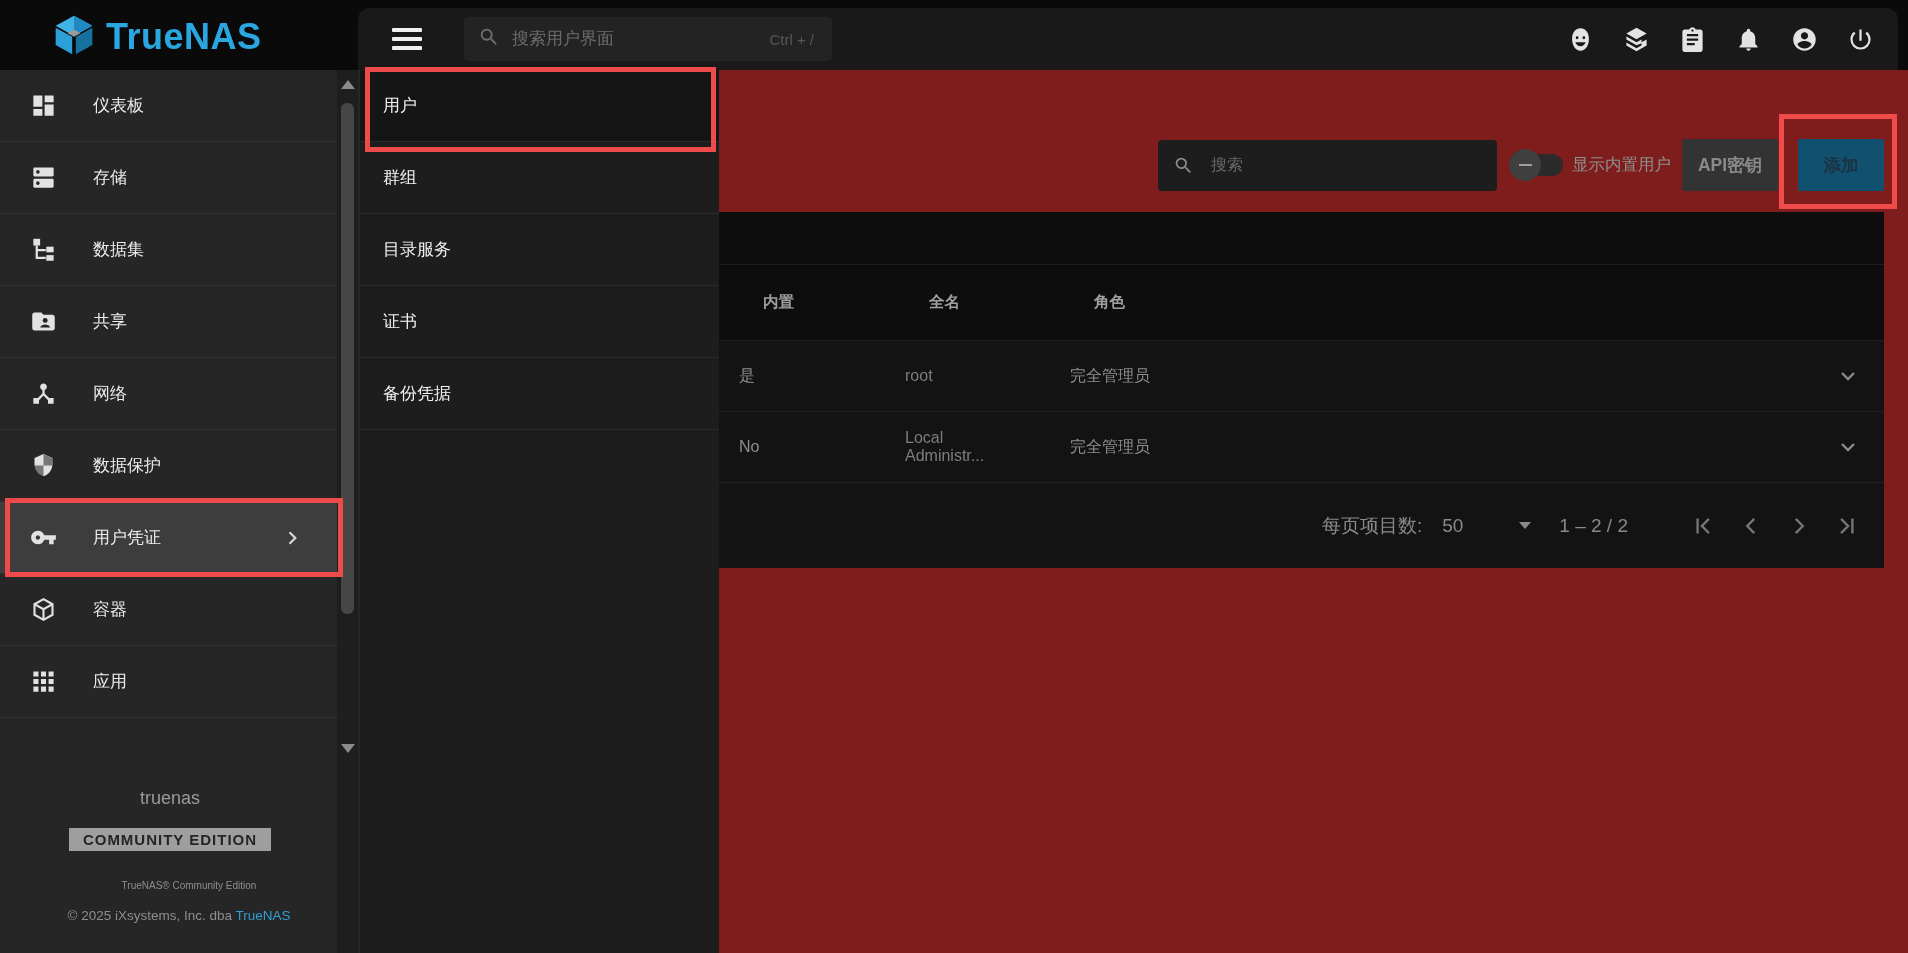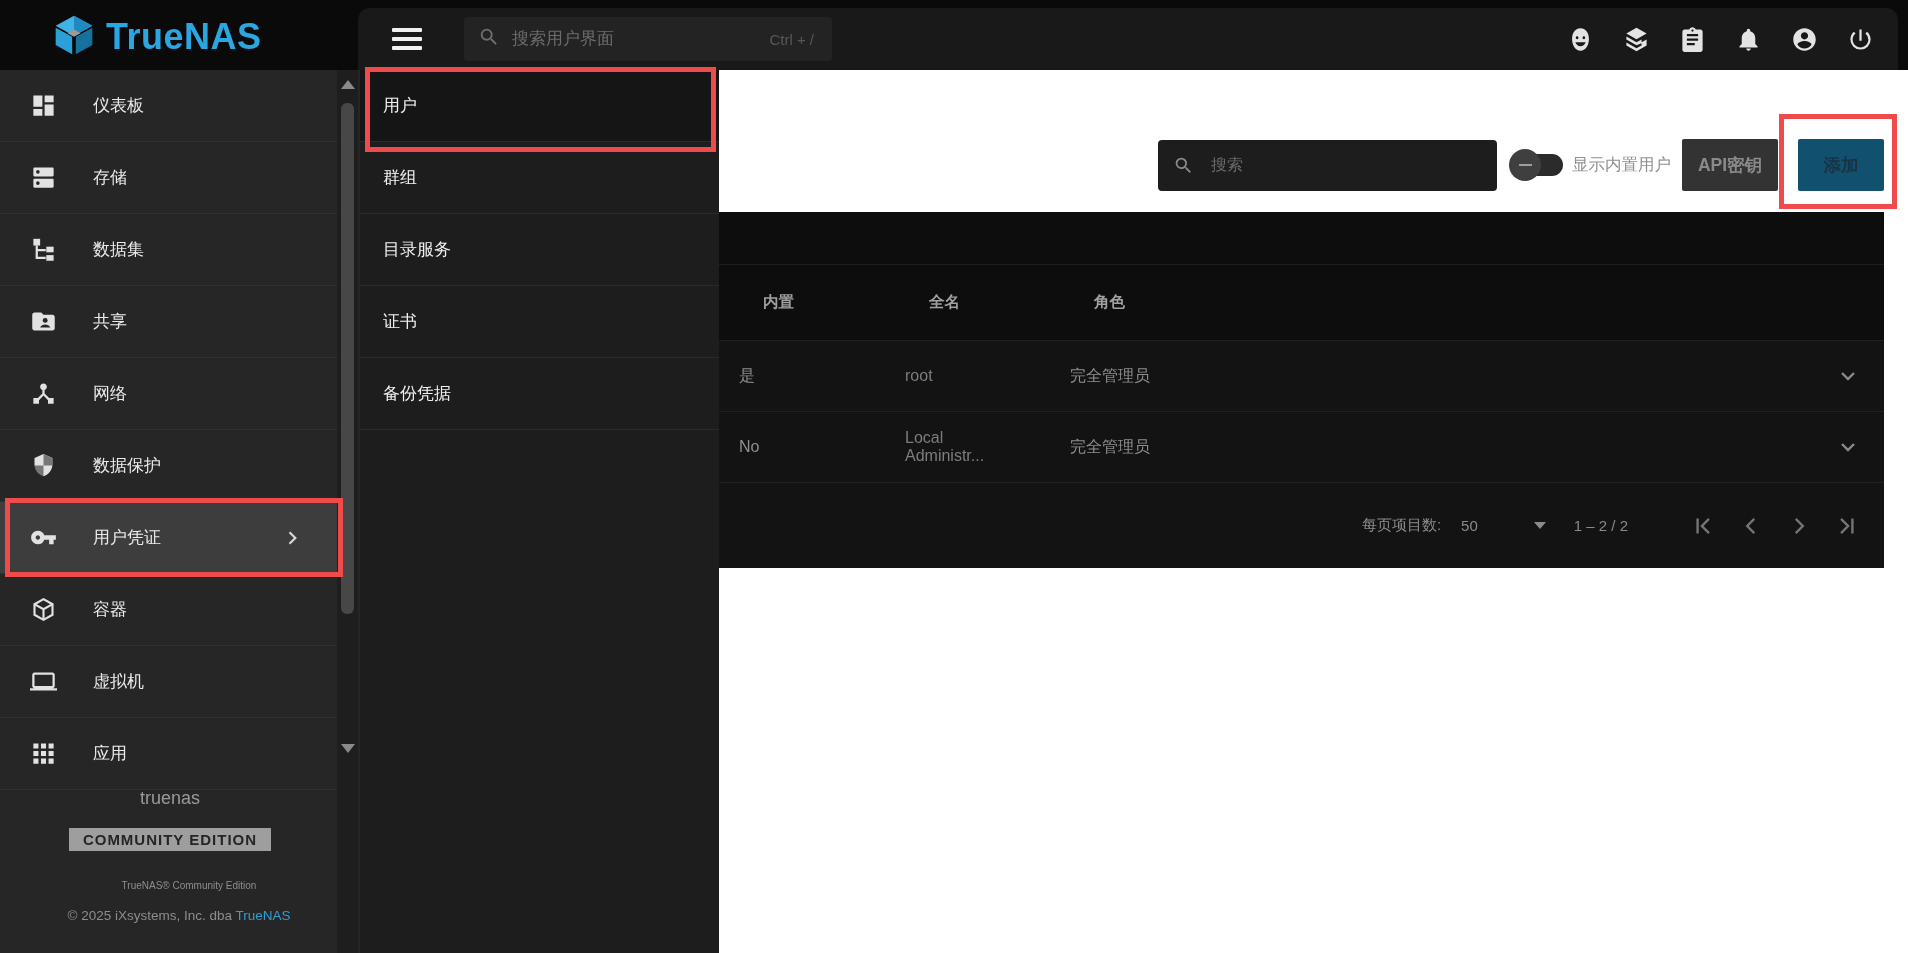--- a/index.html
+++ b/index.html
@@ -43,21 +43,21 @@
   .sb-foot2 { position:absolute; left:0; top:838px; width:358px; text-align:center; color:#8d8d8d; font-size:13.5px; }
   .sb-foot2 a { color:#2f9fd3; text-decoration:none; }
 
   
   .submenu { position:absolute; left:360px; top:70px; width:359px; height:883px; background:#1d1d1d; z-index:3; }
   .sm-item { height:72px; display:flex; align-items:center; padding-left:23px; border-bottom:1px solid #2a2a2a; cursor:pointer; }
   .sm-item .sm-label { color:#f1f1f1; font-size:17px; font-weight:500; }
   .sm-item.active { background:#151515; }
 
   
-  .main { position:absolute; left:719px; top:70px; width:1189px; height:883px; background:#ffffff; }
+  .main { position:absolute; left:719px; top:70px; width:1189px; height:883px; background:#7f1d1d; }
   .controls { position:absolute; top:69px; right:24px; height:52px; display:flex; align-items:center; }
   .psearch { width:339px; height:51px; background:#1d1d1d; border-radius:4px; display:flex; align-items:center; padding:0 14px 0 15px; }
   .psearch .sic { width:21px; height:21px; color:#8a8a8a; flex:none; }
   .psearch input { flex:1; background:transparent; border:none; outline:none; color:#cfcfcf; font-size:16px; margin-left:17px; }
   .psearch input::placeholder { color:#6a6a6a; }
   .toggle { position:relative; width:52px; height:26px; margin-left:14px; flex:none; cursor:pointer; }
   .toggle .track { position:absolute; left:2px; top:2px; width:50px; height:22px; background:#2b2b2b; border-radius:11px; }
   .toggle .knob { position:absolute; left:-2px; top:-3px; width:32px; height:32px; background:#3f3f3f; border-radius:50%; display:flex; align-items:center; justify-content:center; }
   .toggle .knob::after { content:""; width:13px; height:2.5px; background:#9e9e9e; }
   .toggle-label { color:#8f8f8f; font-size:16.5px; margin-left:9px; white-space:nowrap; }
@@ -69,21 +69,21 @@
   .card { position:absolute; left:0; top:142px; width:1165px; height:356px; background:#131313; }
   .card-toolbar { height:52px; background:#0d0d0d; }
   .trow { display:grid; grid-template-columns:20px 166px 165px 1fr 72px; align-items:center; }
   .thead { height:76px; background:#0d0d0d; border-top:1px solid #1e1e1e;padding-left:24px; }
   .thead .th { color:#a0a0a0; font-size:15.5px; font-weight:bold; cursor:pointer; }
   .tbody-row { border-top:1px solid #202020; color:#8f8f8f; font-size:16px; }
   .row-1 { height:71px; }
   .row-2 { height:71px; }
   .cell-name { color:#7d7d7d; max-width:112px; line-height:1.15; }
   .row-chev { width:24px; height:24px; color:#8a8a8a; margin:0 auto; cursor:pointer; }
-  .pager { height:86px; border-top:1px solid #202020; display:flex; align-items:center; justify-content:flex-end; padding-right:24px; color:#8a8a8a; font-size:15px; }
+  .pager { height:86px; border-top:1px solid #202020; display:flex; align-items:center; justify-content:flex-end; padding-right:24px; color:#8a8a8a; font-size:19px; }
   .pager .psl { margin-right:20px; }
   .pager .psv { margin-right:8px; }
   .caret { width:0; height:0; border-left:6px solid transparent; border-right:6px solid transparent; border-top:7px solid #8a8a8a; margin:0 28px 0 48px; cursor:pointer; }
   .range { margin-right:40px; }
   .pgico { width:26px; height:26px; color:#757575; margin-left:22px; cursor:pointer; }
   .pgico svg { width:100%; height:100%; }
 
   
   .anno { position:absolute; border:5px solid #ef4b4b; z-index:40; pointer-events:none; }
   .anno1 { left:5px; top:498px; width:338px; height:79px; }
@@ -222,26 +222,20 @@
       </div>
 
       <div class="nav-item">
         <span class="nico"><svg viewBox="0 0 24 24" fill="none" stroke="currentColor" stroke-width="1.9">
               <path d="M12 2.8 20 7.3v9.4L12 21.2 4 16.7V7.3z"></path>
               <path d="M4.3 7.4 12 11.8l7.7-4.4M12 11.8v9.2"></path>
             </svg></span>
         <span class="nav-label">容器</span>
       </div>
 
-      <div class="nav-item">
-        <span class="nico"><svg viewBox="0 0 24 24" fill="currentColor">
-              <path d="M20 18c1.1 0 2-.9 2-2V6c0-1.1-.9-2-2-2H4c-1.1 0-2 .9-2 2v10c0 1.1.9 2 2 2H0v2h24v-2h-4zM4 6h16v10H4V6z"></path>
-            </svg></span>
-        <span class="nav-label">虚拟机</span>
-      </div>
 
       <div class="nav-item">
         <span class="nico"><svg viewBox="0 0 24 24" fill="currentColor">
               <path d="M3 3h4.5v4.5H3zM9.75 3h4.5v4.5h-4.5zM16.5 3H21v4.5h-4.5zM3 9.75h4.5v4.5H3zM9.75 9.75h4.5v4.5h-4.5zM16.5 9.75H21v4.5h-4.5zM3 16.5h4.5V21H3zM9.75 16.5h4.5V21h-4.5zM16.5 16.5H21V21h-4.5z"></path>
             </svg></span>
         <span class="nav-label">应用</span>
       </div>
 
     </div>
 

